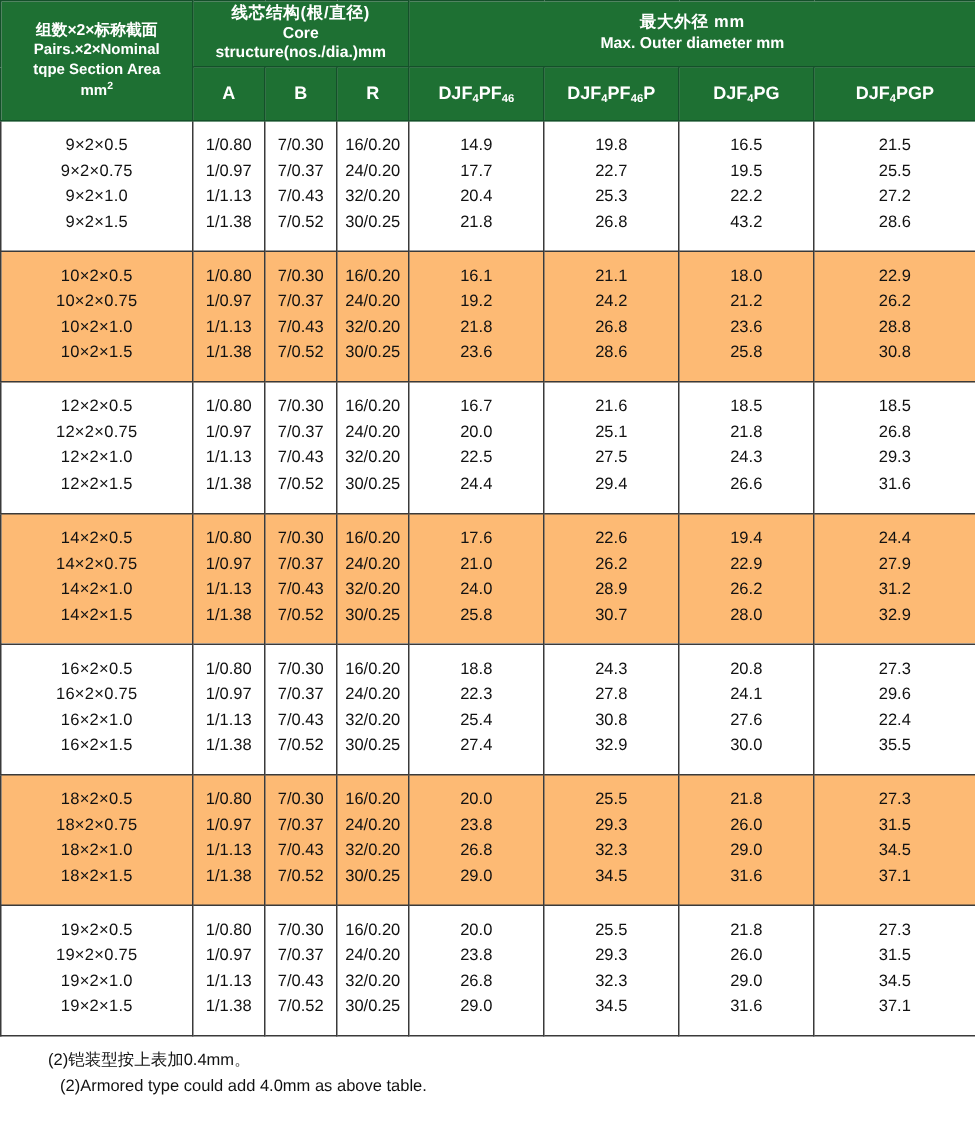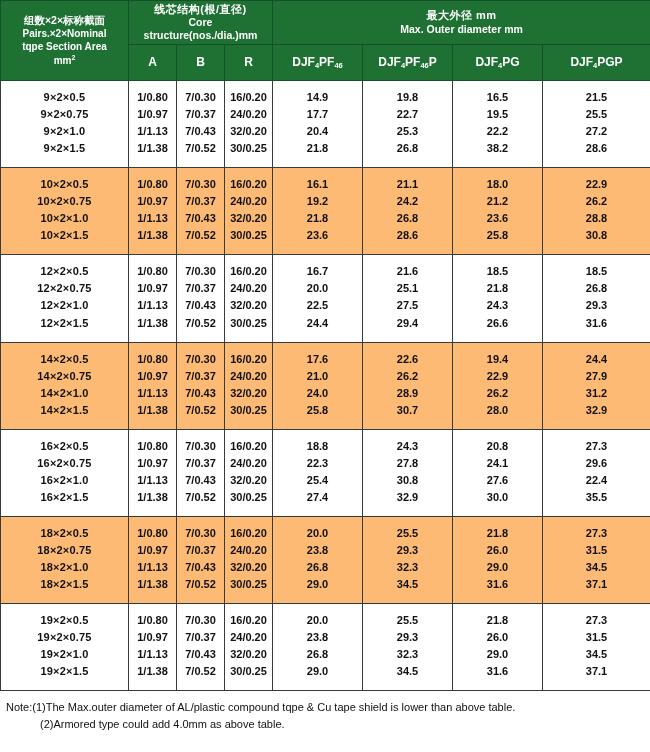--- a/index.html
+++ b/index.html
@@ -61,21 +61,21 @@
   sub.d { font-size: 7.5px; vertical-align: baseline; position: relative; top: 2px; }
 
   tbody td {
     border-left: 1px solid #3a3a3a;
     border-right: 1px solid #3a3a3a;
     border-top: 1px solid #3a3a3a;
     border-bottom: 1px solid #3a3a3a;
     text-align: center;
     vertical-align: middle;
     font-size: 11px;
-    font-weight: bold;
+    font-weight: normal;
     padding: 8px 2px 10px;
     line-height: 1.55;
     white-space: nowrap;
   }
   tbody tr.band-plain td { background: #ffffff; }
   tbody tr.band-tint  td { background: #fdba74; }
   tbody td .ln { display: block; }
   tbody td.namecol { font-size: 11px; letter-spacing: .2px; }
 
   .notes {
@@ -174,21 +174,21 @@
           <td>
             <span class="ln">19.8</span>
             <span class="ln">22.7</span>
             <span class="ln">25.3</span>
             <span class="ln">26.8</span>
           </td>
           <td>
             <span class="ln">16.5</span>
             <span class="ln">19.5</span>
             <span class="ln">22.2</span>
-            <span class="ln">38.2</span>
+            <span class="ln">43.2</span>
           </td>
           <td>
             <span class="ln">21.5</span>
             <span class="ln">25.5</span>
             <span class="ln">27.2</span>
             <span class="ln">28.6</span>
           </td>
         </tr>
         <tr class="band-tint">
           <td class="namecol">
@@ -487,17 +487,17 @@
             <span class="ln">27.3</span>
             <span class="ln">31.5</span>
             <span class="ln">34.5</span>
             <span class="ln">37.1</span>
           </td>
         </tr>
       </tbody>
   </table>
 
   <div class="notes">
-    <div class="line">Note:(1)The Max.outer diameter of AL/plastic compound tqpe &amp; Cu tape shield is lower than above table.</div>
+    <div class="line ind">(2)铠装型按上表加0.4mm。</div>
     <div class="line ind2">(2)Armored type could add 4.0mm as above table.</div>
   </div>
 
 </div>
 
 </body></html>

